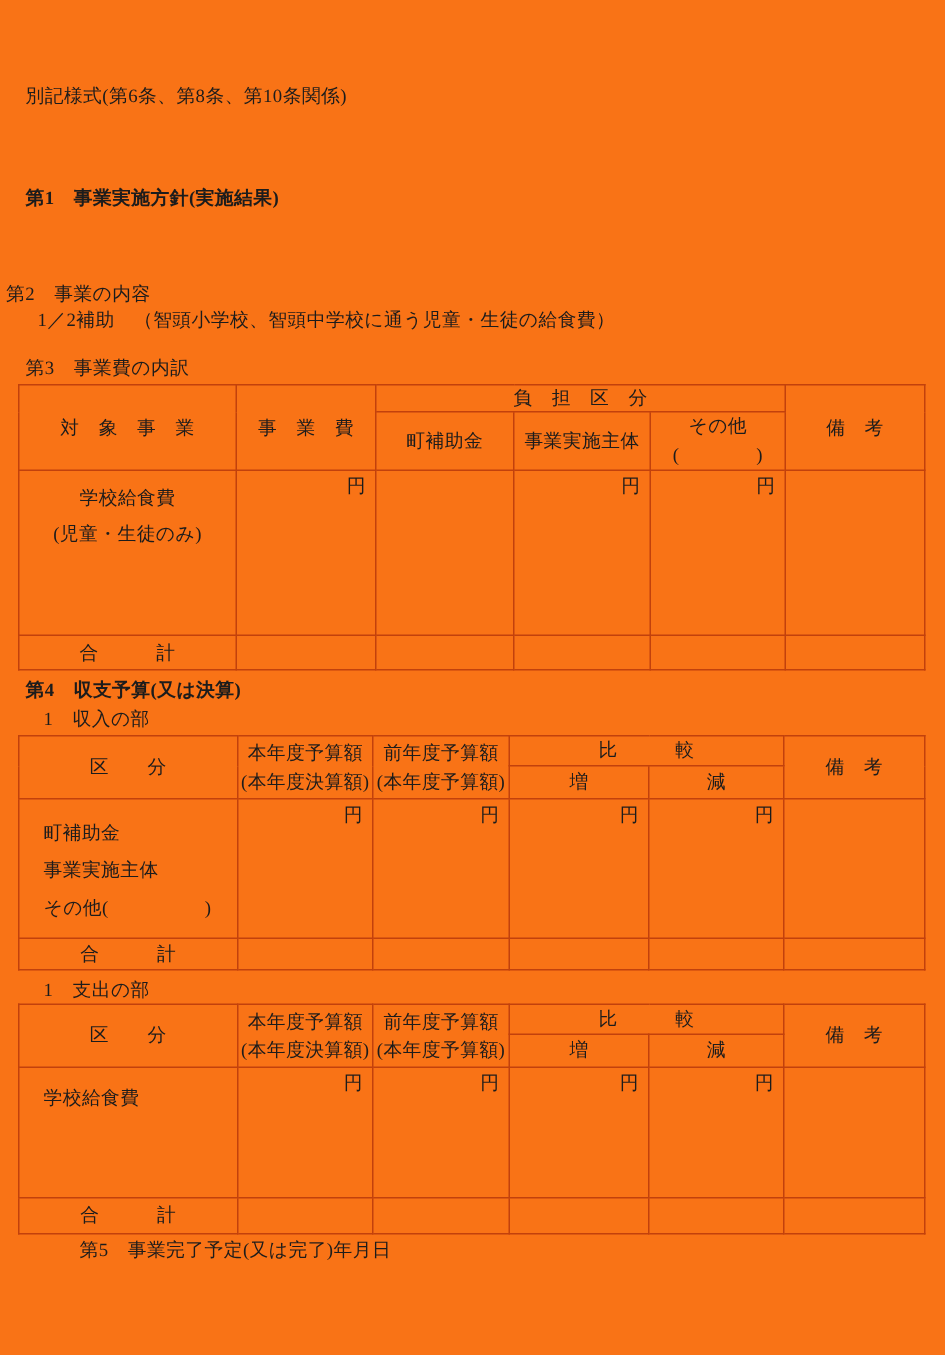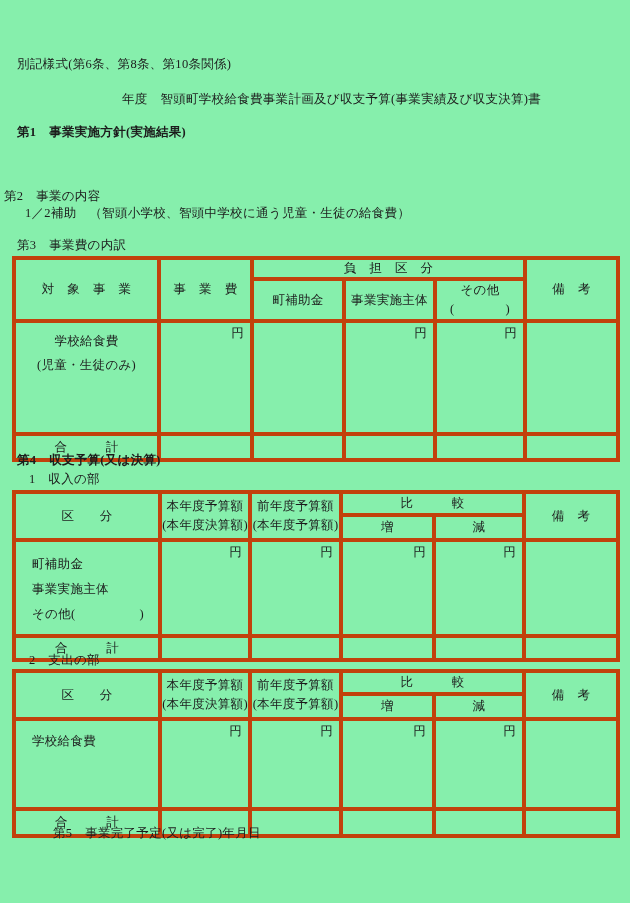--- a/index.html
+++ b/index.html
@@ -1,37 +1,37 @@
 <!DOCTYPE html>
 <html><head>
 <meta charset="utf-8">
 <style>
   html,body { margin:0; padding:0; background:#e8e8e8; }
   .page {
     position: relative;
     width: 630px;
     height: 903px;
     margin: 0 auto;
-    background: #86efac;
+    background: #f97316;
     font-family: "Liberation Serif", "DejaVu Serif", serif;
     color: #1c1c1c;
     font-size: 12.5px;
     overflow: hidden;
   }
   .line { position: absolute; white-space: pre; letter-spacing: 0.3px; }
 
   table {
     position: absolute;
     border-collapse: collapse;
     table-layout: fixed;
     left: 12px;
     width: 604px;
   }
   th, td {
-    border: 4px solid #c2410c;
+    border: 1px solid #c2410c;
     font-weight: normal;
     font-size: 12.5px;
     padding: 0;
     vertical-align: middle;
     text-align: center;
     letter-spacing: 0.3px;
     overflow: hidden;
   }
   #table1 { top: 256px; }
   #table2 { top: 490px; }
@@ -56,21 +56,20 @@
   #table3 .tbr3 td { height: 74px; }
   #table3 .tbr4 td { height: 23px; }
 </style>
 </head>
 <body>
 
 <div class="page">
 
   <div class="line" style="left:17px; top:56px;">別記様式(第6条、第8条、第10条関係)</div>
 
-  <div class="line" style="left:122px; top:91px;">年度　智頭町学校給食費事業計画及び収支予算(事業実績及び収支決算)書</div>
 
   <div class="line" style="left:17px; top:124px;font-weight:bold;">第1　事業実施方針(実施結果)</div>
 
   <div class="line" style="left:4px; top:188px;">第2　事業の内容</div>
   <div class="line" style="left:25px; top:205px;">1／2補助　（智頭小学校、智頭中学校に通う児童・生徒の給食費）</div>
 
   <div class="line" style="left:17px; top:237px;">第3　事業費の内訳</div>
 
   <table id="table1">
     <colgroup>
@@ -164,21 +163,21 @@
       <td class="total-cell">合　　　計</td>
       <td></td>
       <td></td>
       <td></td>
       <td></td>
       <td></td>
     </tr>
   </tbody>
     </table>
 
-  <div class="line" style="left:29px; top:652px;">2　支出の部</div>
+  <div class="line" style="left:29px; top:652px;">1　支出の部</div>
 
   <table id="table3">
     <colgroup>
       <col style="width:146px">
         <col style="width:90px">
         <col style="width:91px">
       <col style="width:93px">
         <col style="width:90px">
         <col style="width:94px">
     </colgroup>

